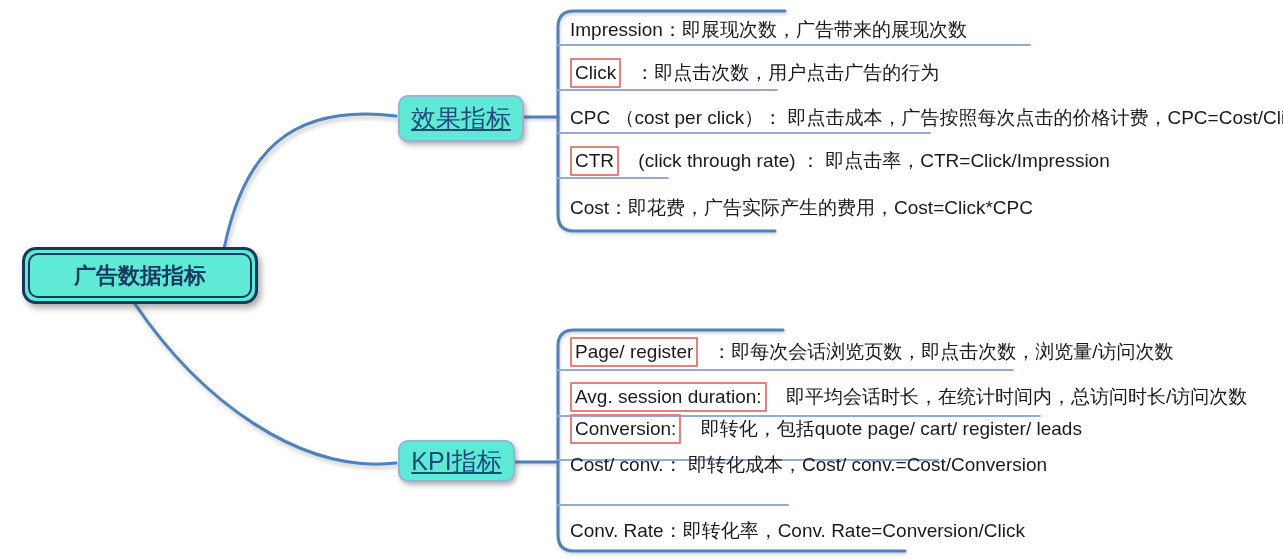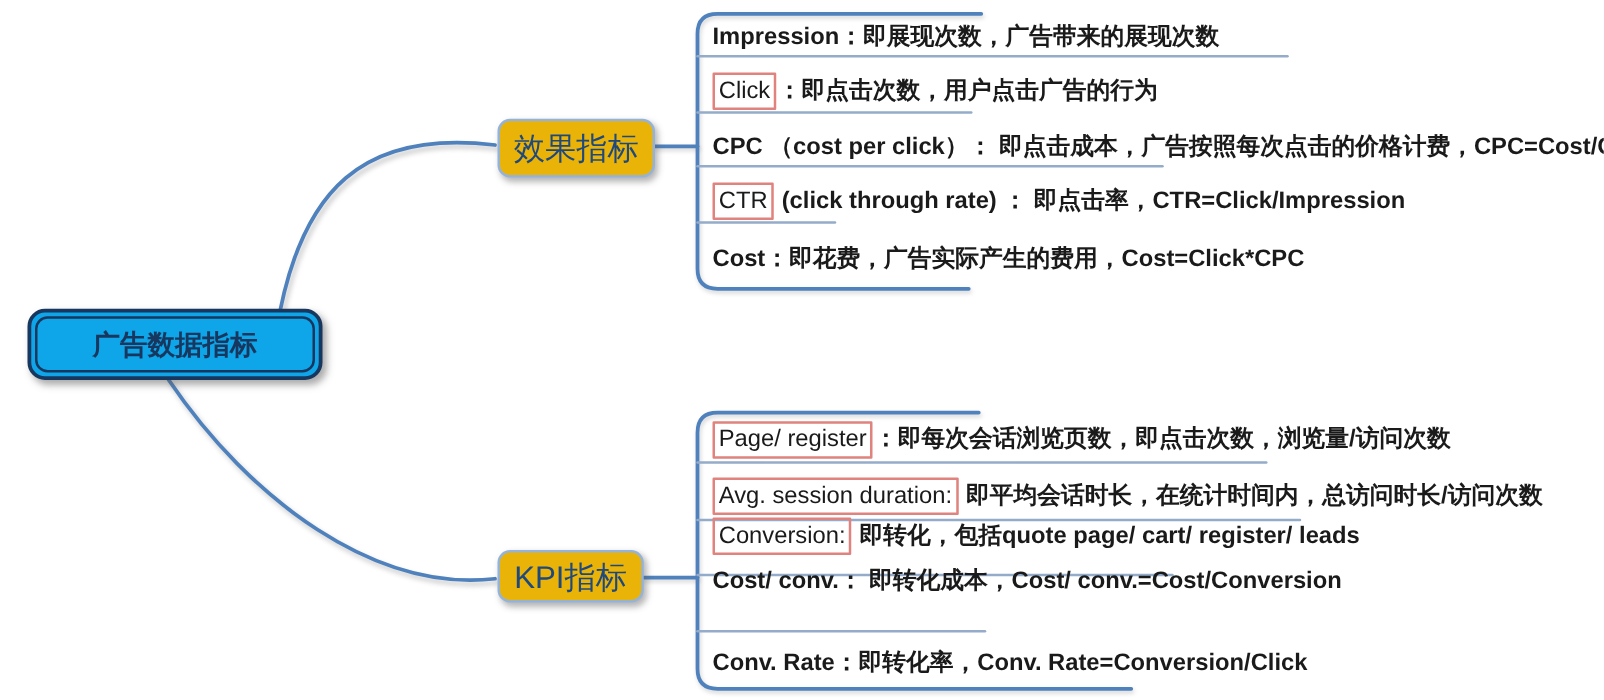--- a/index.html
+++ b/index.html
@@ -10,50 +10,50 @@
   }
   svg.lines{position:absolute;left:0;top:0;width:1283px;height:560px;pointer-events:none;}
   .curve{stroke:#4f81bd;stroke-width:3;fill:none;stroke-linecap:round;
          filter:drop-shadow(2px 3px 2px rgba(110,110,110,.40));}
   .spine{stroke:#4f81bd;stroke-width:3;fill:none;stroke-linecap:round;
          filter:drop-shadow(1px 2px 1.5px rgba(130,130,130,.35));}
   .sep{stroke:#94acc9;stroke-width:2;fill:none;stroke-linecap:round;}
 
   .node{
     position:absolute;display:flex;align-items:center;justify-content:center;
-    background:#eab308;border-radius:10px;
+    background:#5eead4;border-radius:10px;
     box-shadow:2px 3px 5px rgba(90,90,90,.45);
-    color:#1f497d;white-space:nowrap;
+    color:#1f497d;white-space:nowrap;text-decoration:underline;
   }
   .root-outer{
     left:22px;top:247px;width:236px;height:57px;
     border:3px solid #17375e;border-radius:14px;
-    background:#0ea5e9;position:absolute;box-sizing:border-box;
+    background:#5eead4;position:absolute;box-sizing:border-box;
     box-shadow:3px 4px 6px rgba(90,90,90,.5);
     display:flex;align-items:center;justify-content:center;
   }
   .root-inner{
     position:absolute;left:3px;top:3px;right:3px;bottom:3px;
     border:2px solid #17375e;border-radius:10px;
     display:flex;align-items:center;justify-content:center;
     font-size:22px;font-weight:bold;color:#17375e;white-space:nowrap;
   }
   .branch{border:2px solid #95b3d7;font-size:25px;box-sizing:border-box;}
   #branch-effect{left:398px;top:95px;width:126px;height:47px;}
   #branch-kpi{left:398px;top:440px;width:117px;height:42px;}
 
   .topic{
     position:absolute;left:570px;height:30px;line-height:30px;
     font-size:19px;color:#1a1a1a;white-space:nowrap;
   }
   .topic .kw{
     display:inline-block;border:2px solid #e0837e;border-radius:1px;
-    padding:0 3px;margin-right:1px;line-height:26px;
+    padding:0 3px;margin-right:14px;line-height:26px;
   }
-  .topic .rest{display:inline;font-weight:bold;}
+  .topic .rest{display:inline;}
 </style>
 </head>
 <body>
 
 <svg class="lines">
 
   <path class="curve" d="M 224,249 C 243,155 288,103 396,116"></path>
   <path class="curve" d="M 135,304 C 200,400 300,474 396,463"></path>
 
   <path class="spine" d="M 524,117 H 558"></path>

